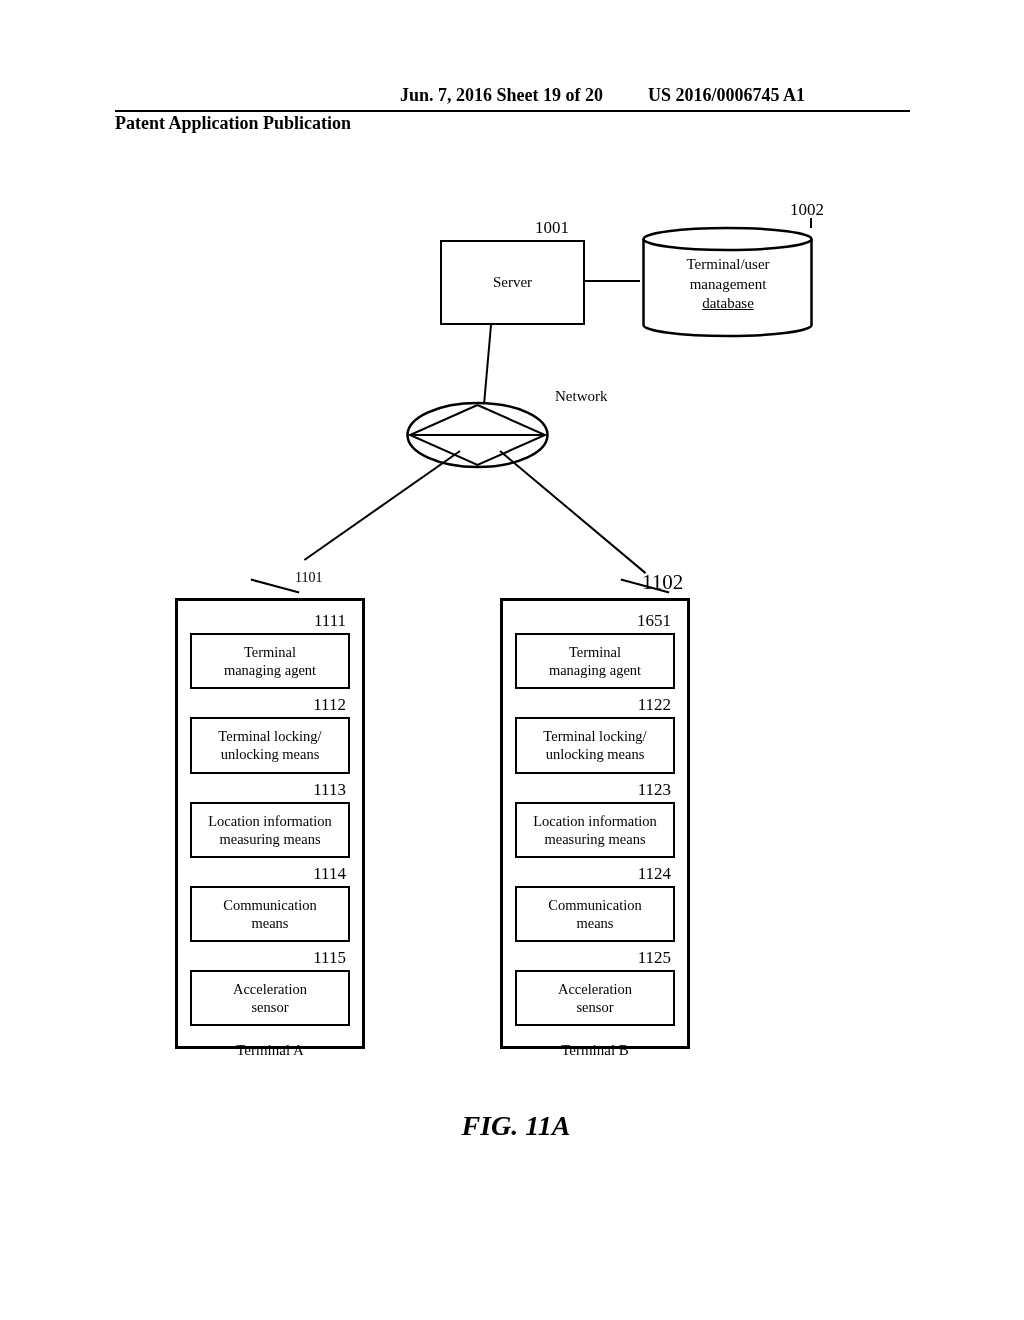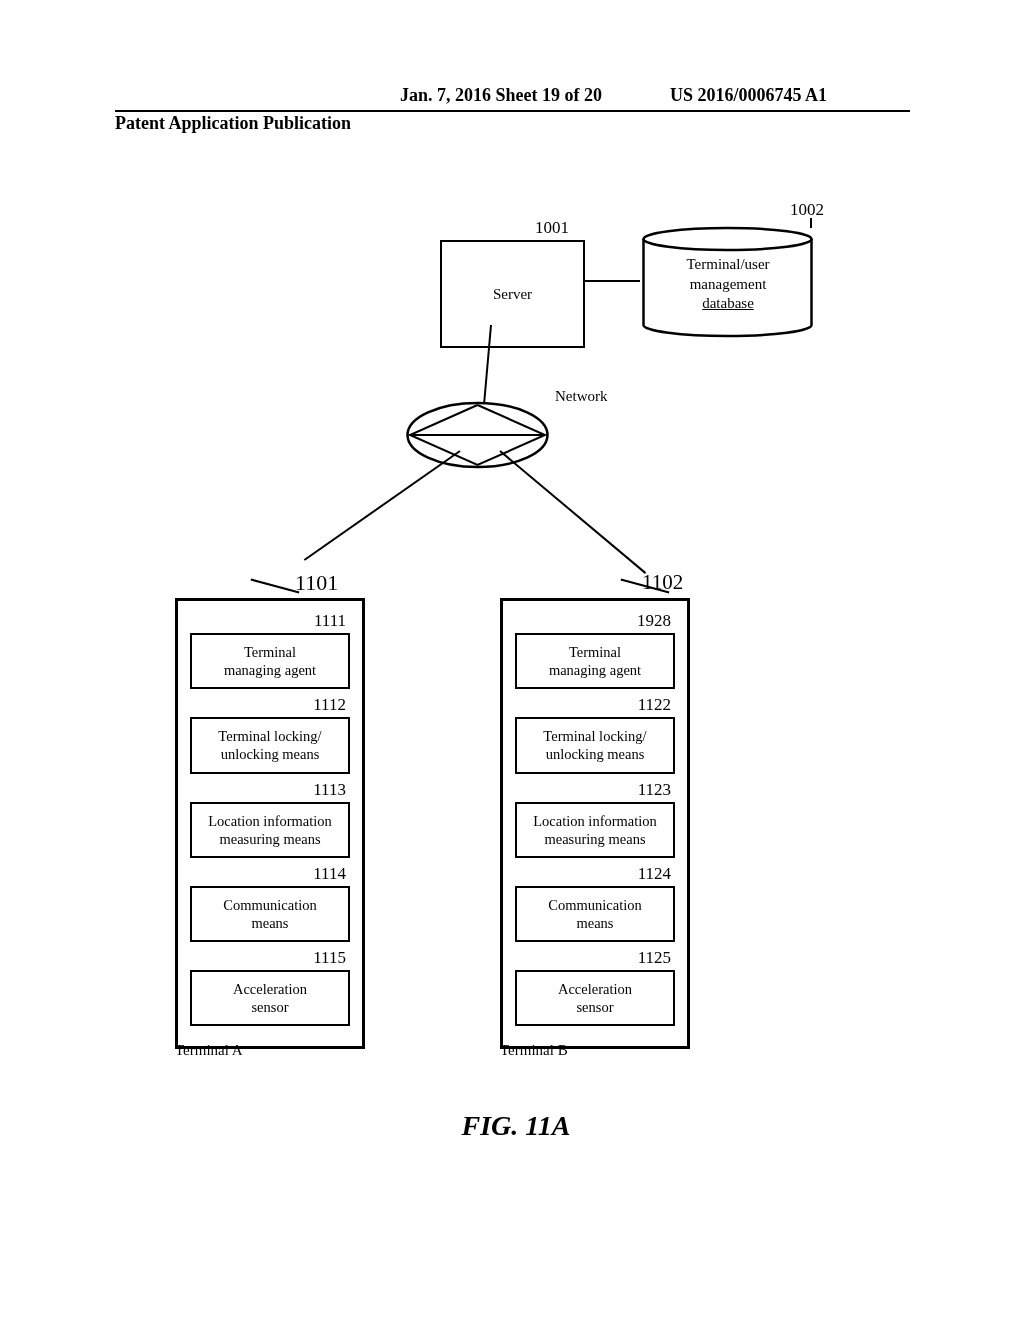--- a/index.html
+++ b/index.html
@@ -14,35 +14,35 @@
       position: absolute;
       top: 85px;
       left: 0;
       width: 100%;
       display: flex;
       font-weight: bold;
       font-size: 18px;
     }
     .header-left { position: absolute; left: 115px; margin-top: 28px; }
     .header-center { position: absolute; left: 400px; }
-    .header-right { position: absolute; left: 670px; text-align: center; }
+    .header-right { position: absolute; left: 648px; text-align: center; }
     .header-line {
       position: absolute;
       top: 110px;
       left: 115px;
       width: 795px;
       border-top: 2px solid #000;
     }
 
     .server-box {
       position: absolute;
       top: 240px;
       left: 440px;
       width: 145px;
-      height: 108px;
+      height: 85px;
       border: 2.5px solid #000;
       display: flex;
       align-items: center;
       justify-content: center;
       font-size: 15px;
     }
     .server-ref {
       position: absolute;
       top: 218px;
       left: 535px;
@@ -136,21 +136,21 @@
 
     .terminal {
       position: absolute;
       width: 190px;
       border: 3px solid #000;
       padding: 10px 12px 14px 12px;
     }
     .termA { top: 598px; left: 175px; }
     .termB { top: 598px; left: 500px; }
 
-    .termA-ref { position: absolute; top: 570px; left: 295px; font-size: 22px; }
+    .termA-ref { position: absolute; top: 570px; left: 295px; font-size: 14px; }
     .termB-ref { position: absolute; top: 570px; left: 642px; font-size: 21px; }
     .termA-ref-line {
       position: absolute; top: 585px; left: 250px; width: 50px; height: 2px;
       border-top: 2px solid #000; transform: rotate(15deg);
     }
     .termB-ref-line {
       position: absolute; top: 585px; left: 620px; width: 50px; height: 2px;
       border-top: 2px solid #000; transform: rotate(15deg);
     }
 
@@ -165,20 +165,21 @@
       text-align: center;
       font-size: 14.5px;
       line-height: 1.25;
       padding: 8px 4px;
       margin-bottom: 6px;
     }
 
     .term-label {
       position: absolute;
       font-size: 15px;
+      text-align: center;
       width: 190px;
     }
     .labelA { top: 1042px; left: 175px; }
     .labelB { top: 1042px; left: 500px; }
 
     .figure-title {
       position: absolute;
       top: 1110px;
       left: 0;
       width: 100%;
@@ -187,21 +188,21 @@
       font-weight: bold;
       font-style: italic;
       padding-left: 8px;
     }
   </style>
 </head>
 <body>
 
 <div class="header">
   <span class="header-left">Patent Application Publication</span>
-  <span class="header-center">Jan. 7, 2016  Sheet 19 of 20</span>
+  <span class="header-center">Jun. 7, 2016  Sheet 19 of 20</span>
   <span class="header-right">US 2016/0006745 A1</span>
 </div>
 <div class="header-line"></div>
 
 <div class="server-ref">1001</div>
 <div class="server-box">
   <span>Server</span>
 </div>
 
 <div class="db-ref">1002</div>
@@ -261,21 +262,21 @@
   <div class="inner-box">
     <span>Acceleration</span><br>
     <span>sensor</span>
   </div>
 </div>
 <div class="term-label labelA">Terminal A</div>
 
 <div class="termB-ref">1102</div>
 <div class="termB-ref-line"></div>
 <div class="terminal termB">
-  <div class="inner-ref">1928</div>
+  <div class="inner-ref">1651</div>
   <div class="inner-box">
     <span>Terminal</span><br>
     <span>managing agent</span>
   </div>
   <div class="inner-ref">1122</div>
   <div class="inner-box">
     <span>Terminal locking/</span><br>
     <span>unlocking means</span>
   </div>
   <div class="inner-ref">1123</div>

